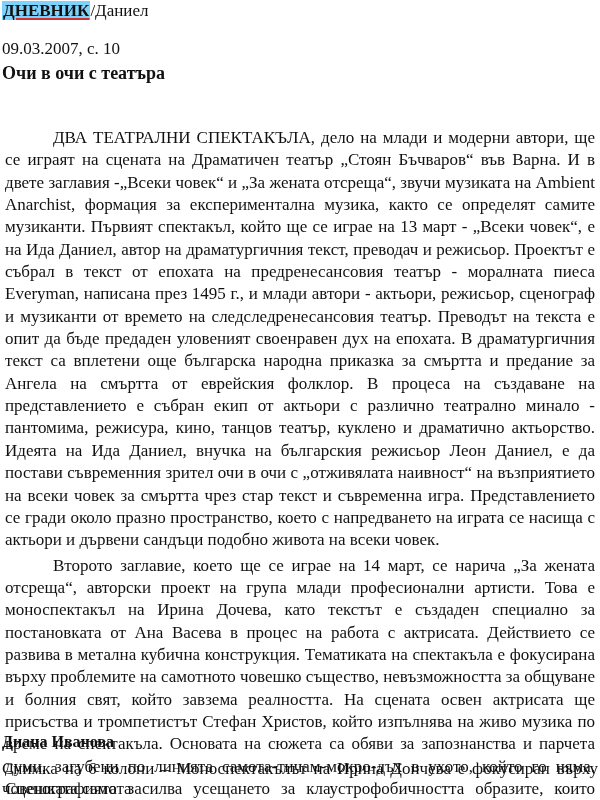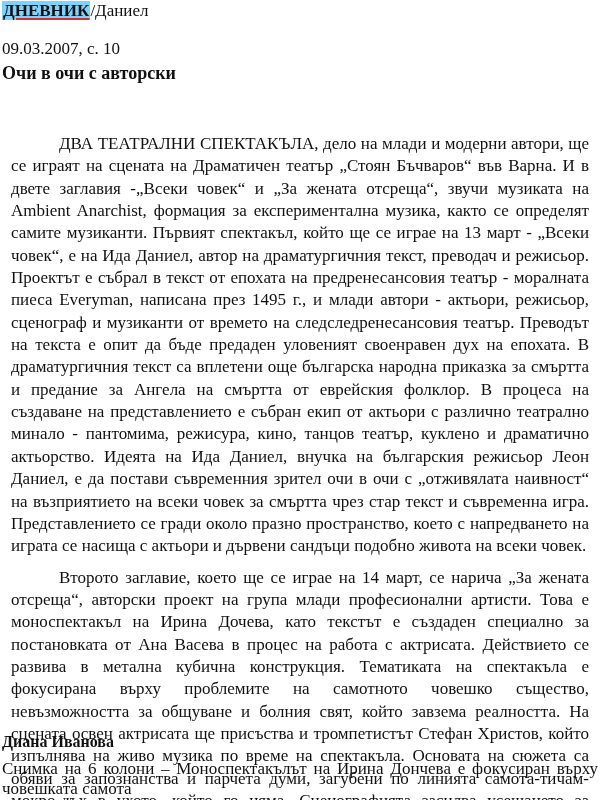--- a/index.html
+++ b/index.html
@@ -25,21 +25,21 @@
   }
   .title {
     position: absolute; left: 2px; top: 61px;
     font-size: 18px; font-weight: bold; line-height: 24px; margin: 0;
   }
   .body {
     position: absolute; left: 2px; top: 124px; width: 596px;
     font-size: 17px; line-height: 22.35px;
   }
   .body p {
-    margin: 9px; text-align: justify; text-indent: 48px;
+    margin: 3px; text-align: justify; text-indent: 48px;
   }
   .author {
     position: absolute; left: 2px; top: 731px;
     font-size: 16px; font-weight: bold; line-height: 22px;
   }
   .caption {
     position: absolute; left: 2px; top: 759px; width: 596px;
     font-size: 17px; line-height: 20px; text-align: justify;
   }
 </style>
@@ -47,21 +47,21 @@
 <body>
 
 <div class="page">
 
   <div class="source">
     <span class="paper">ДНЕВНИК</span><span>/</span><span>Даниел</span>
   </div>
 
   <div class="date">09.03.2007, с. 10</div>
 
-  <h1 class="title">Очи в очи с авторски</h1>
+  <h1 class="title">Очи в очи с театъра</h1>
 
   <div class="body">
     <p>ДВА ТЕАТРАЛНИ СПЕКТАКЪЛА, дело на млади и модерни автори, ще се играят на сцената на Драматичен театър „Стоян Бъчваров“ във Варна. И в двете заглавия -„Всеки човек“ и „За жената отсреща“, звучи музиката на Ambient Anarchist, формация за експериментална музика, както се определят самите музиканти. Първият спектакъл, който ще се играе на 13 март - „Всеки човек“, е на Ида Даниел, автор на драматургичния текст, преводач и режисьор. Проектът е събрал в текст от епохата на предренесансовия театър - моралната пиеса Everyman, написана през 1495 г., и млади автори - актьори, режисьор, сценограф и музиканти от времето на следследренесансовия театър. Преводът на текста е опит да бъде предаден уловеният своенравен дух на епохата. В драматургичния текст са вплетени още българска народна приказка за смъртта и предание за Ангела на смъртта от еврейския фолклор. В процеса на създаване на представлението е събран екип от актьори с различно театрално минало - пантомима, режисура, кино, танцов театър, куклено и драматично актьорство. Идеята на Ида Даниел, внучка на българския режисьор Леон Даниел, е да постави съвременния зрител очи в очи с „отживялата наивност“ на възприятието на всеки човек за смъртта чрез стар текст и съвременна игра. Представлението се гради около празно пространство, което с напредването на играта се насища с актьори и дървени сандъци подобно живота на всеки човек.</p>
     <p>Второто заглавие, което ще се играе на 14 март, се нарича „За жената отсреща“, авторски проект на група млади професионални артисти. Това е моноспектакъл на Ирина Дочева, като текстът е създаден специално за постановката от Ана Васева в процес на работа с актрисата. Действието се развива в метална кубична конструкция. Тематиката на спектакъла е фокусирана върху проблемите на самотното човешко същество, невъзможността за общуване и болния свят, който завзема реалността. На сцената освен актрисата ще присъства и тромпетистът Стефан Христов, който изпълнява на живо музика по време на спектакъла. Основата на сюжета са обяви за запознанства и парчета думи, загубени по линията самота-тичам-мокро-дъх в ухото, който го няма. Сценографията засилва усещането за клаустрофобичността образите, които натискат прозрачните стени.</p>
   </div>
 
   <div class="author">Диана Иванова</div>
 
   <div class="caption">Снимка на 6 колони – Моноспектакълът на Ирина Дончева е фокусиран върху човешката самота</div>
 

